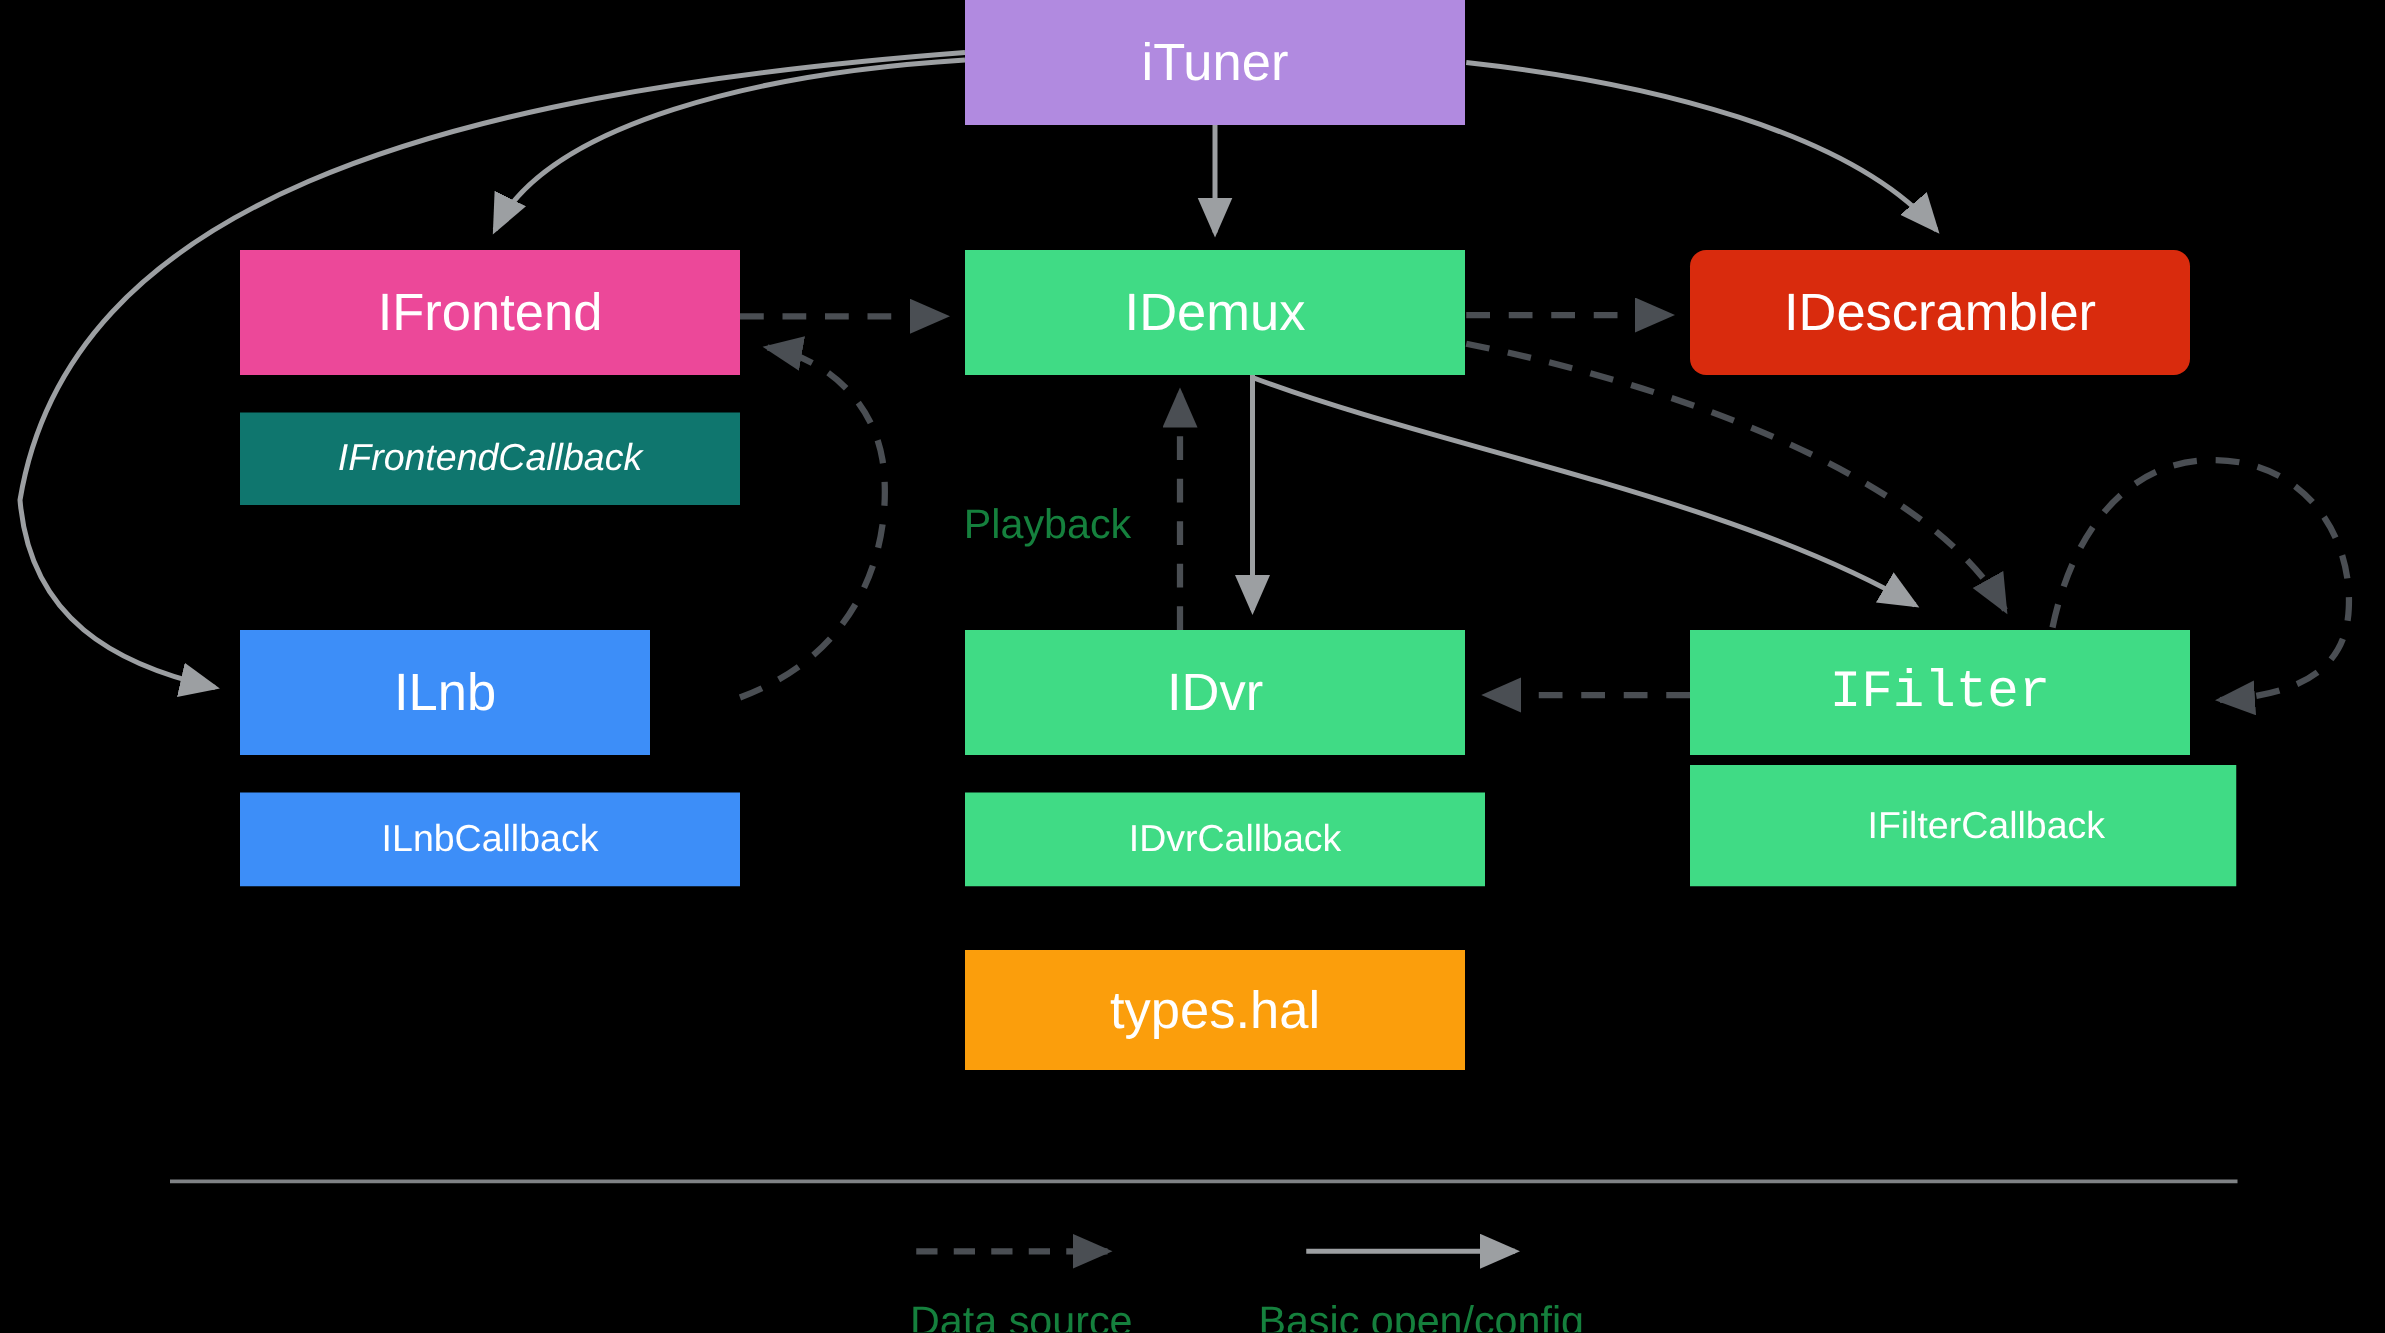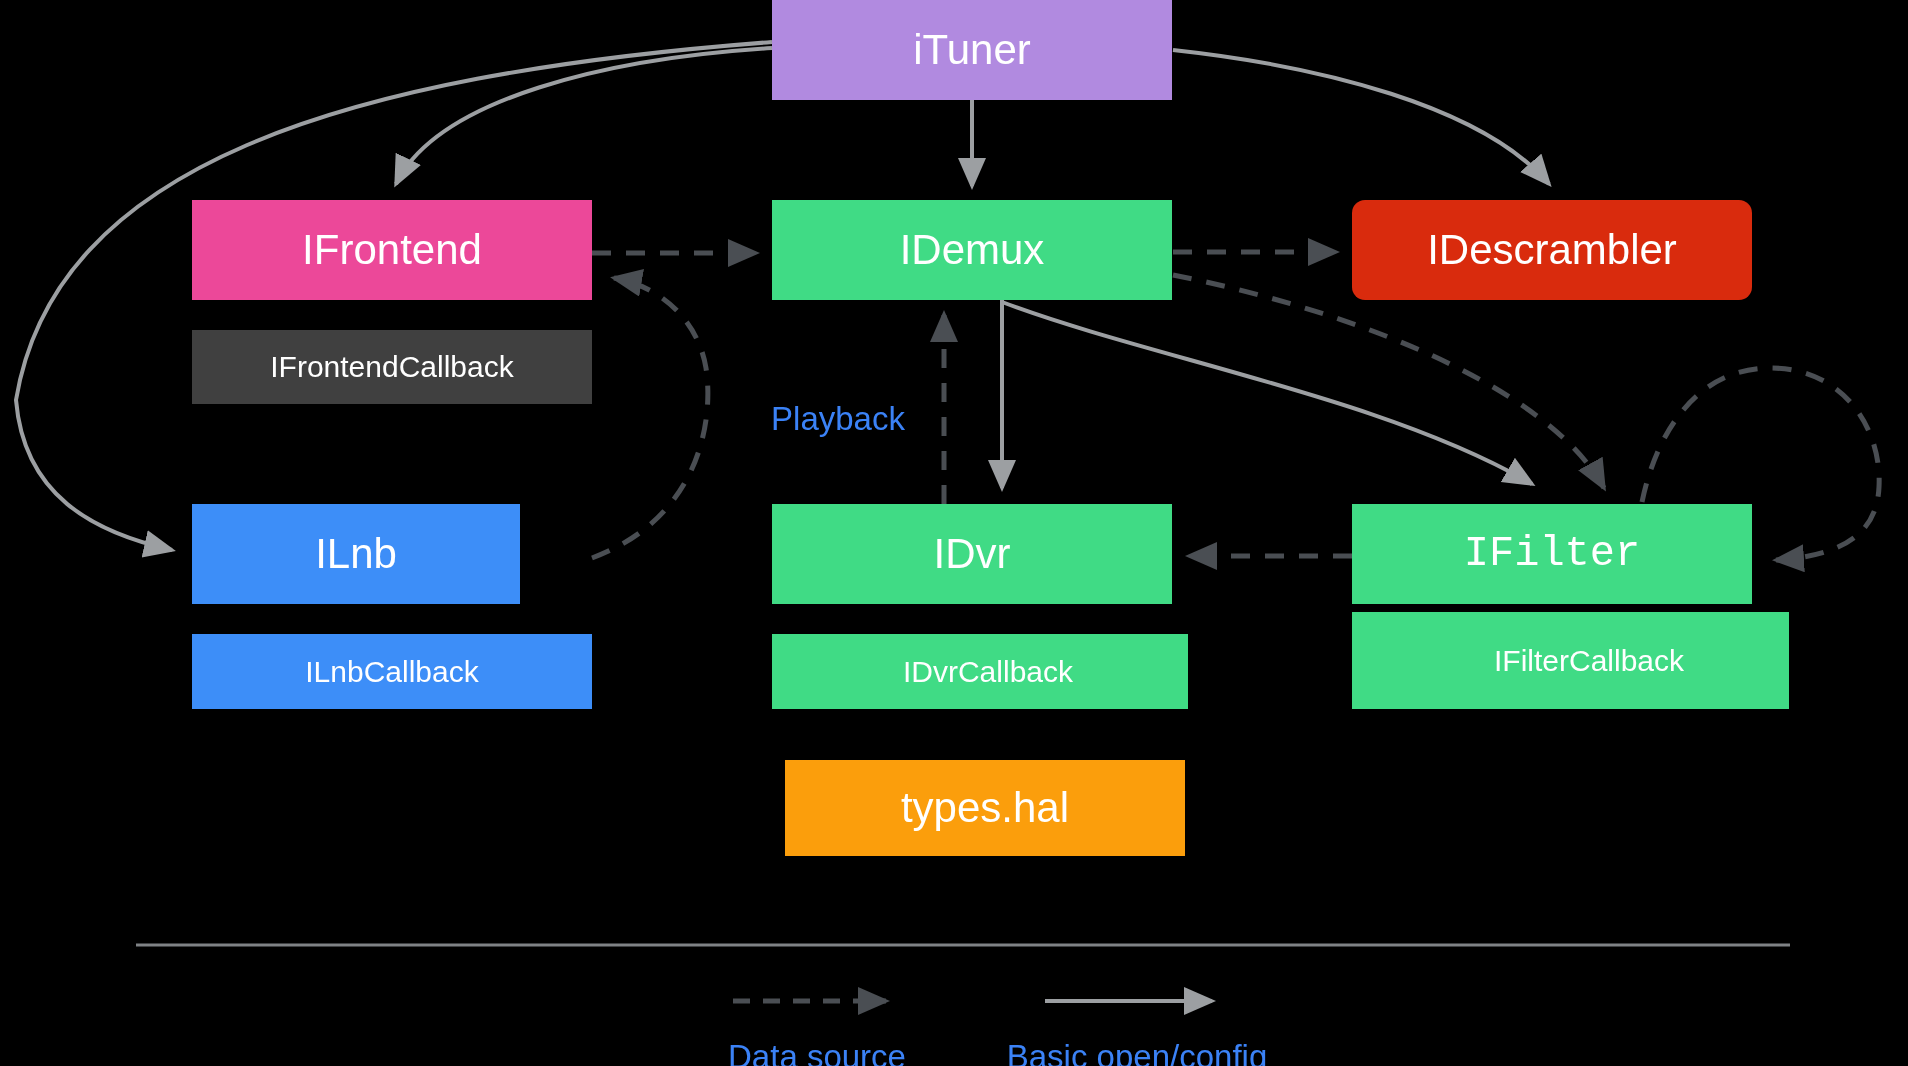--- a/index.html
+++ b/index.html
@@ -20,55 +20,55 @@
   #n-ilnb{left:192px;top:504px;width:328px;height:100px;}
   #n-ilnbcb{left:192px;top:634px;width:400px;height:75px;}
   #n-idemux{left:772px;top:200px;width:400px;height:100px;}
   #n-idvr{left:772px;top:504px;width:400px;height:100px;text-align:right;}
   #n-idvrcb{left:772px;top:634px;width:400px;height:75px;padding-left:16px;}
   #n-typeshal{left:772px;top:760px;width:400px;height:96px;}
   #n-idescrambler{left:1352px;top:200px;width:400px;height:100px;border-radius:13px;}
   #n-ifilter{left:1352px;top:504px;width:400px;height:100px;}
   #n-ifiltercb{left:1352px;top:612px;width:400px;height:97px;padding-left:37px;}
   #edges{position:absolute;left:0;top:0;width:1908px;height:1066px;pointer-events:none;}
-  .lbl{position:absolute;color:#3b82f6;text-align:center;}
+  .lbl{position:absolute;color:#15803d;text-align:center;}
   #playback-label{left:738px;top:400px;width:200px;font-size:33px;}
   #legend-data-source{left:667px;top:1038px;width:300px;font-size:33px;}
   #legend-basic-open{left:987px;top:1038px;width:300px;font-size:33px;}
 </style>
 </head>
 <body>
 
 <div id="stage">
 
   <div class="node main" id="n-ituner" style="background: rgb(177, 138, 224);">
       <span>iTuner</span>
     </div>
   <div class="node main" id="n-ifrontend" style="background: #ec4899;">
       <span>IFrontend</span>
     </div>
-  <div class="node cb" id="n-ifrontendcb" style="background: #404040;">
+  <div class="node cb" id="n-ifrontendcb" style="background: #0f766e; font-style: italic;">
       <span>IFrontendCallback</span>
     </div>
   <div class="node main" id="n-ilnb" style="background: rgb(61, 142, 248);">
       <span>ILnb</span>
     </div>
   <div class="node cb" id="n-ilnbcb" style="background: rgb(61, 142, 248);">
       <span>ILnbCallback</span>
     </div>
   <div class="node main" id="n-idemux" style="background: rgb(64, 219, 133);">
       <span>IDemux</span>
     </div>
   <div class="node main" id="n-idvr" style="background: rgb(64, 219, 133);">
       <span>IDvr</span>
     </div>
   <div class="node cb" id="n-idvrcb" style="background: rgb(64, 219, 133);">
       <span>IDvrCallback</span>
     </div>
-  <div class="node main" id="n-typeshal" style="background: rgb(251, 158, 12); margin-left: 13px;">
+  <div class="node main" id="n-typeshal" style="background: rgb(251, 158, 12);">
       <span>types.hal</span>
     </div>
   <div class="node main" id="n-idescrambler" style="background: rgb(217, 43, 13);">
       <span>IDescrambler</span>
     </div>
   <div class="node main" id="n-ifilter" style="background: rgb(64, 219, 133); font-family: Liberation Mono, monospace;">
       <span>IFilter</span>
     </div>
   <div class="node cb" id="n-ifiltercb" style="background: rgb(64, 219, 133);">
       <span>IFilterCallback</span>

